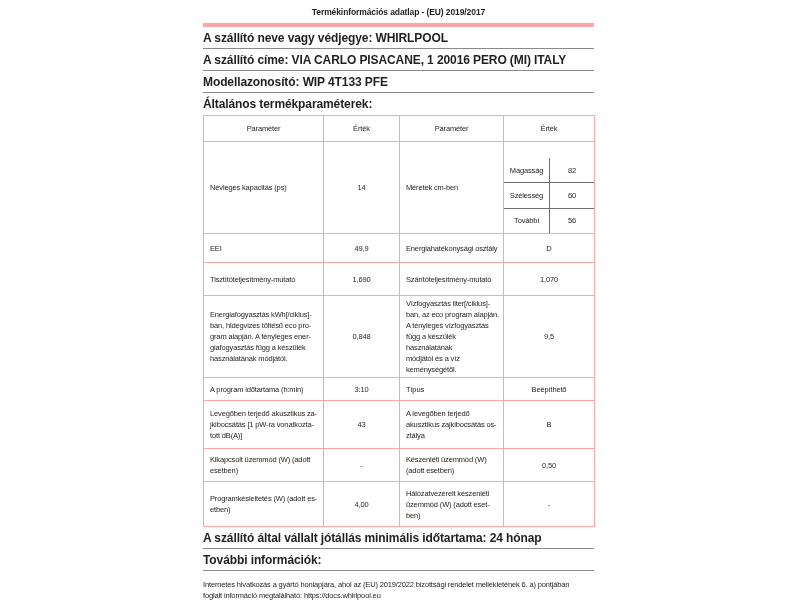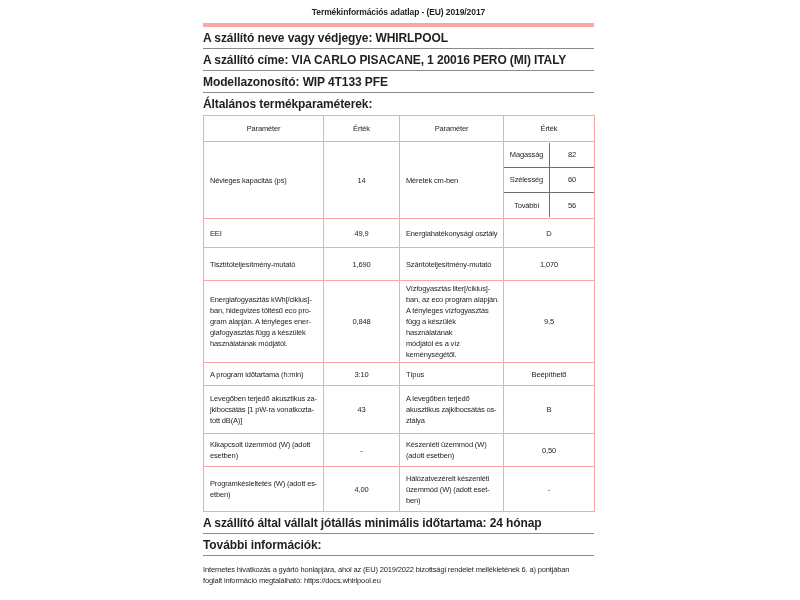--- a/index.html
+++ b/index.html
@@ -48,21 +48,21 @@
   }
   table.params td {
     border: 1px solid #fca5a5;
     vertical-align: middle;
     overflow: hidden;
   }
   td.th { text-align: center; font-weight: normal; }
   td.p  { text-align: left; padding: 2px 4px 2px 6px; white-space: pre-line; }
   td.v  { text-align: center; padding: 2px 2px; }
   td.dims { padding: 0; }
-  .dims-wrap { display: flex; flex-direction: column; height: 75px; }
+  .dims-wrap { display: flex; flex-direction: column; height: 75px; margin-top: 16px; }
   .dim-row { flex: 1; display: flex; align-items: stretch; border-bottom: 1px solid #6e6e6e; }
   .dim-row:last-child { border-bottom: none; }
   .dim-label {
     width: 45px;
     border-right: 1px solid #6e6e6e;
     display: flex; align-items: center; justify-content: center;
   }
   .dim-val { flex: 1; display: flex; align-items: center; justify-content: center; }
   .info {
     padding-top: 8px;

